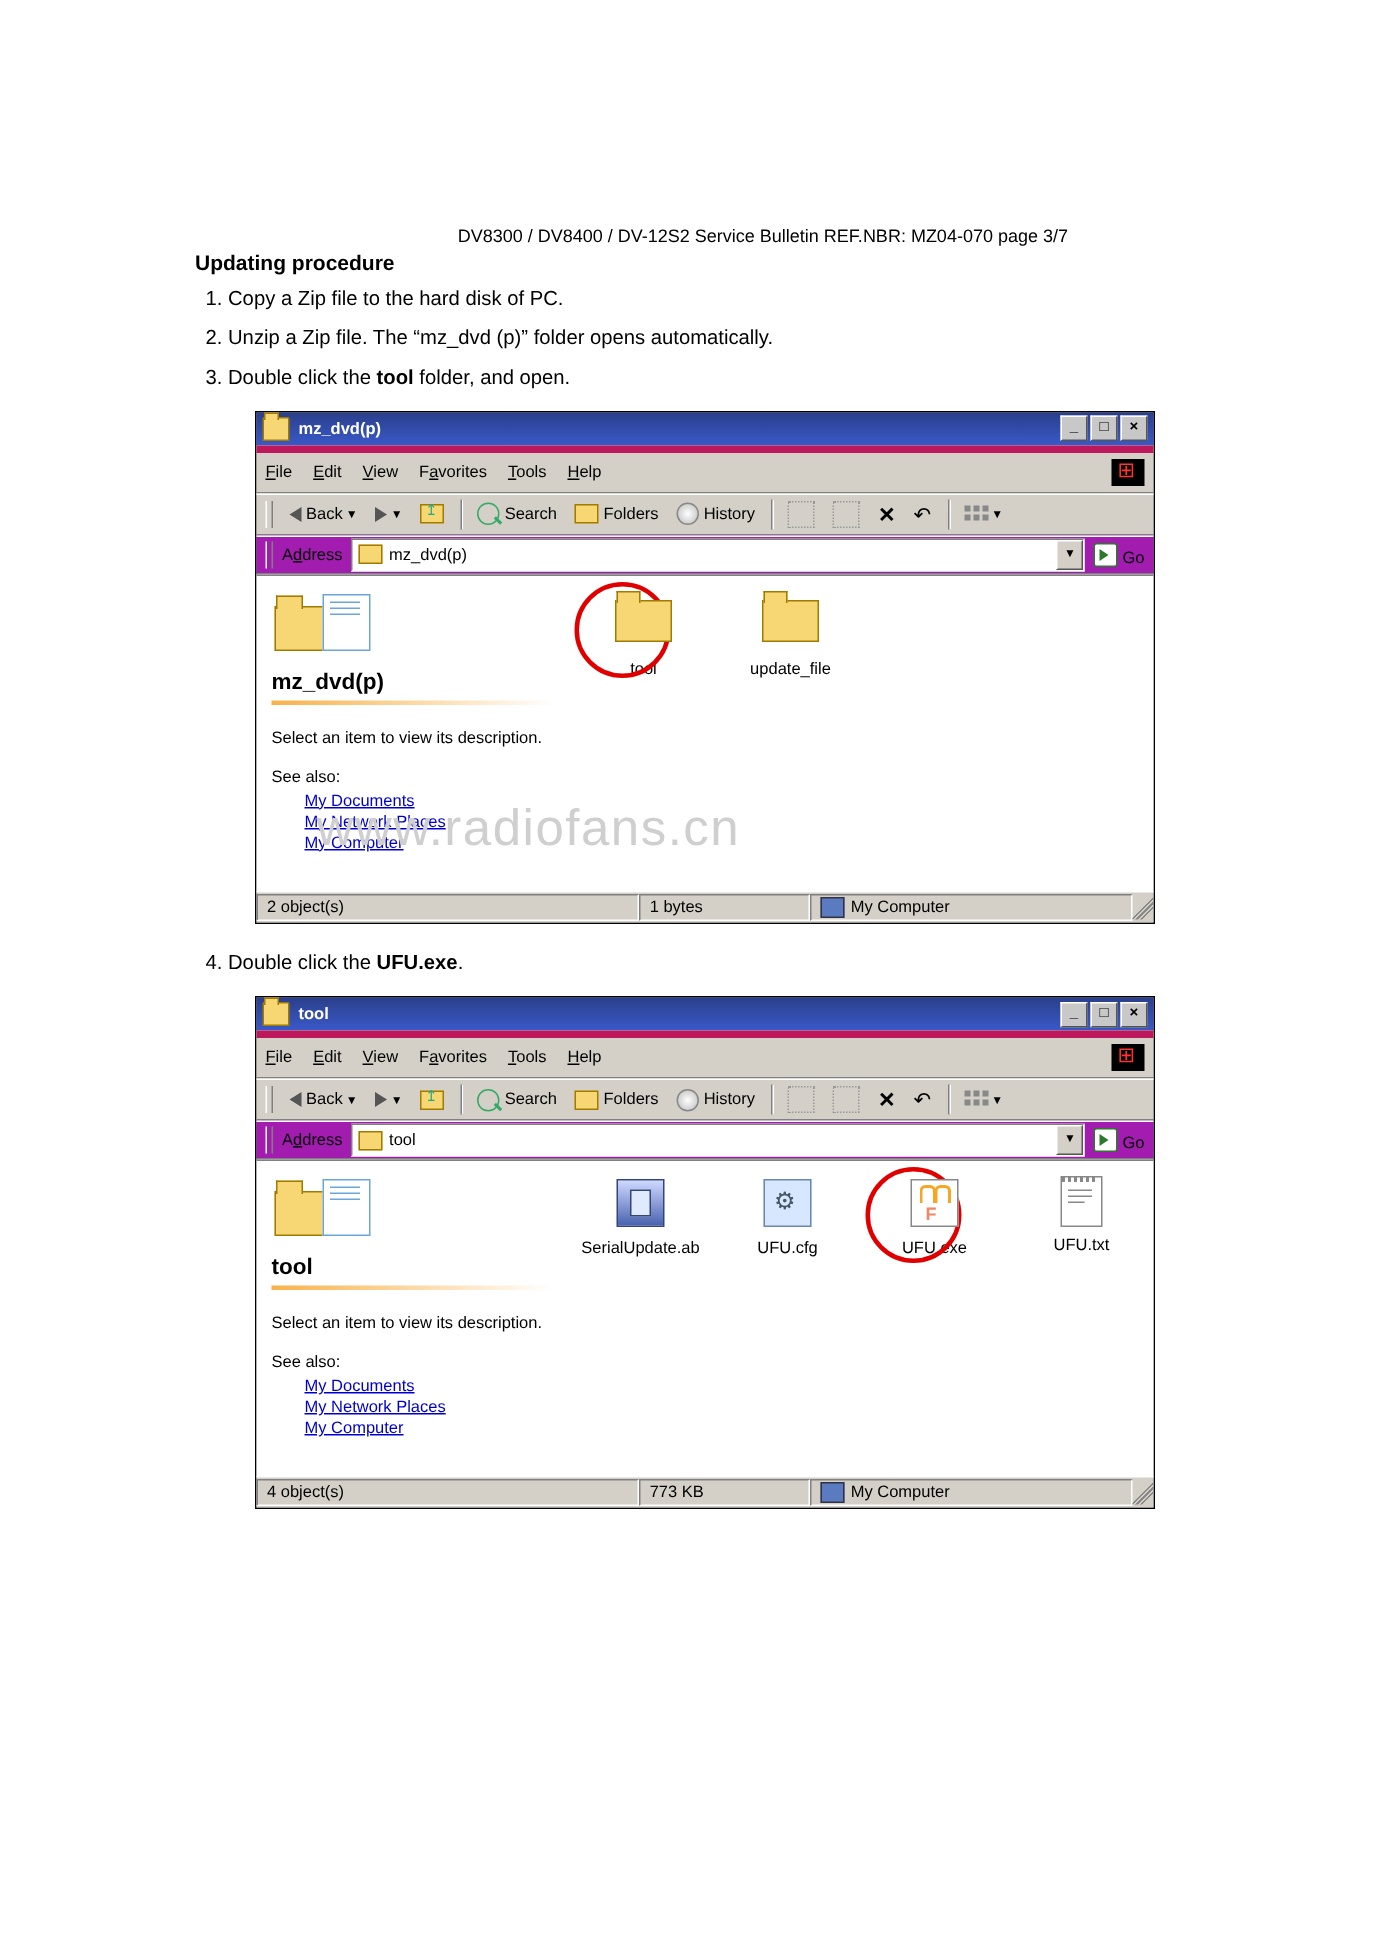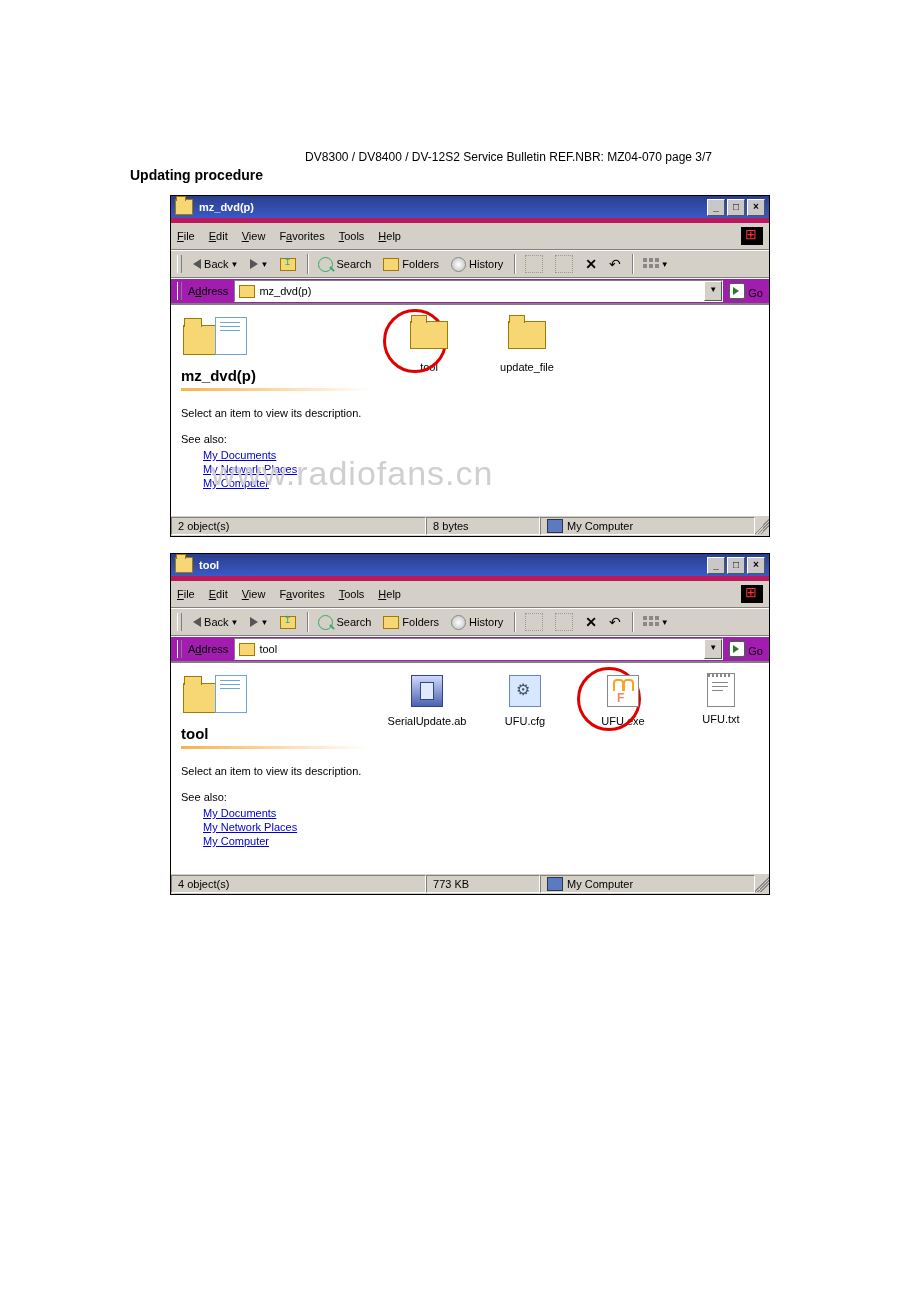--- a/index.html
+++ b/index.html
@@ -406,20 +406,27 @@
 }
 </style>
 </head>
 <body>
 <div class="page">
 
 <div class="header-line">DV8300 / DV8400 / DV-12S2 Service Bulletin REF.NBR: MZ04-070    page 3/7</div>
 
 <div class="section-title">Updating procedure</div>
 
+<ol class="steps">
+  <li>Copy a Zip file to the hard disk of PC.</li>
+  <li>Unzip a Zip file. The “mz_dvd (p)” folder opens automatically.</li>
+  <li>
+    <span>Double click the </span><span class="bold">tool</span><span> folder, and open.</span>
+  </li>
+</ol>
 
 <div class="explorer">
   <div class="title-bar">
     <span class="folder-glyph"></span>
     <span class="title-text">mz_dvd(p)</span>
     <span class="win-btn">_</span>
     <span class="win-btn">□</span>
     <span class="win-btn">×</span>
   </div>
 
@@ -506,29 +513,34 @@
             </div>
         <div>update_file</div>
       </div>
     </div>
 
     <div class="watermark">www.radiofans.cn</div>
   </div>
 
   <div class="status-bar">
     <div class="cell c1">2 object(s)</div>
-    <div class="cell c2">8 bytes</div>
+    <div class="cell c2">1 bytes</div>
     <div class="cell c3">
       <span class="pc"></span>
       <span>My Computer</span>
     </div>
     <div class="grip-corner"></div>
   </div>
 </div>
 
+<ol class="steps" start="4">
+  <li>
+    <span>Double click the </span><span class="bold">UFU.exe</span><span>.</span>
+  </li>
+</ol>
 
 <div class="explorer">
   <div class="title-bar">
     <span class="folder-glyph"></span>
     <span class="title-text">tool</span>
     <span class="win-btn">_</span>
     <span class="win-btn">□</span>
     <span class="win-btn">×</span>
   </div>
 

